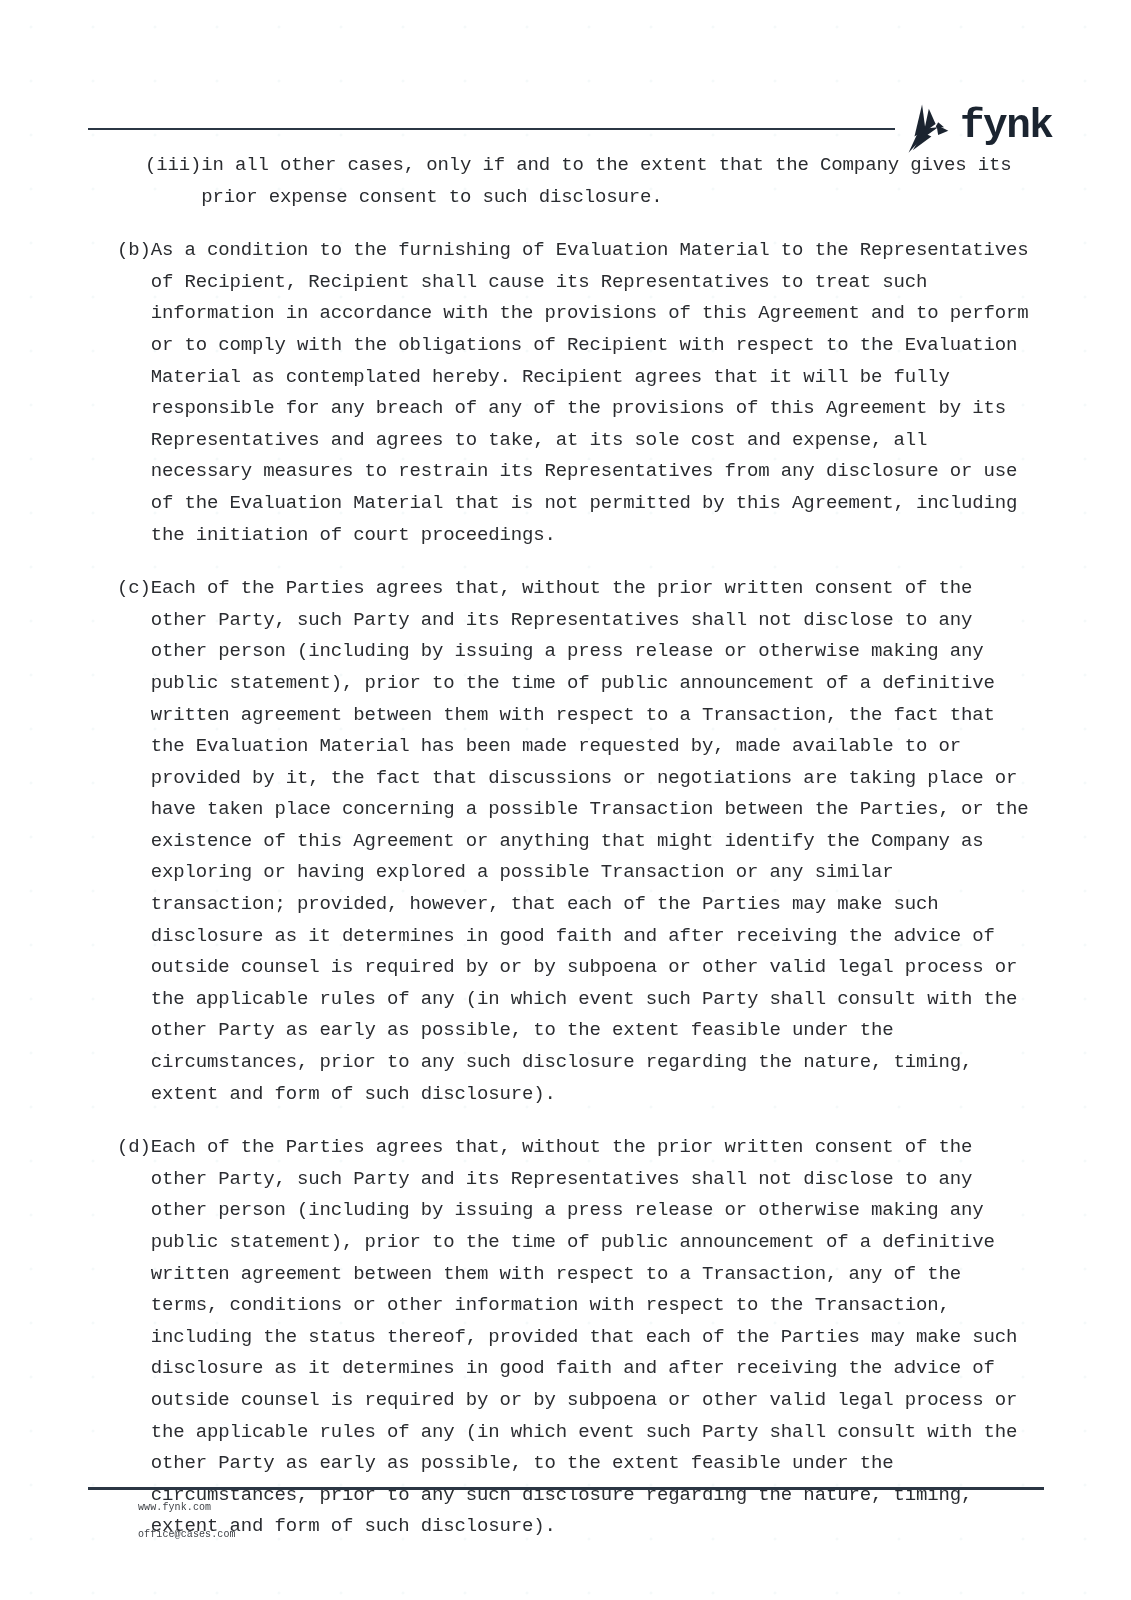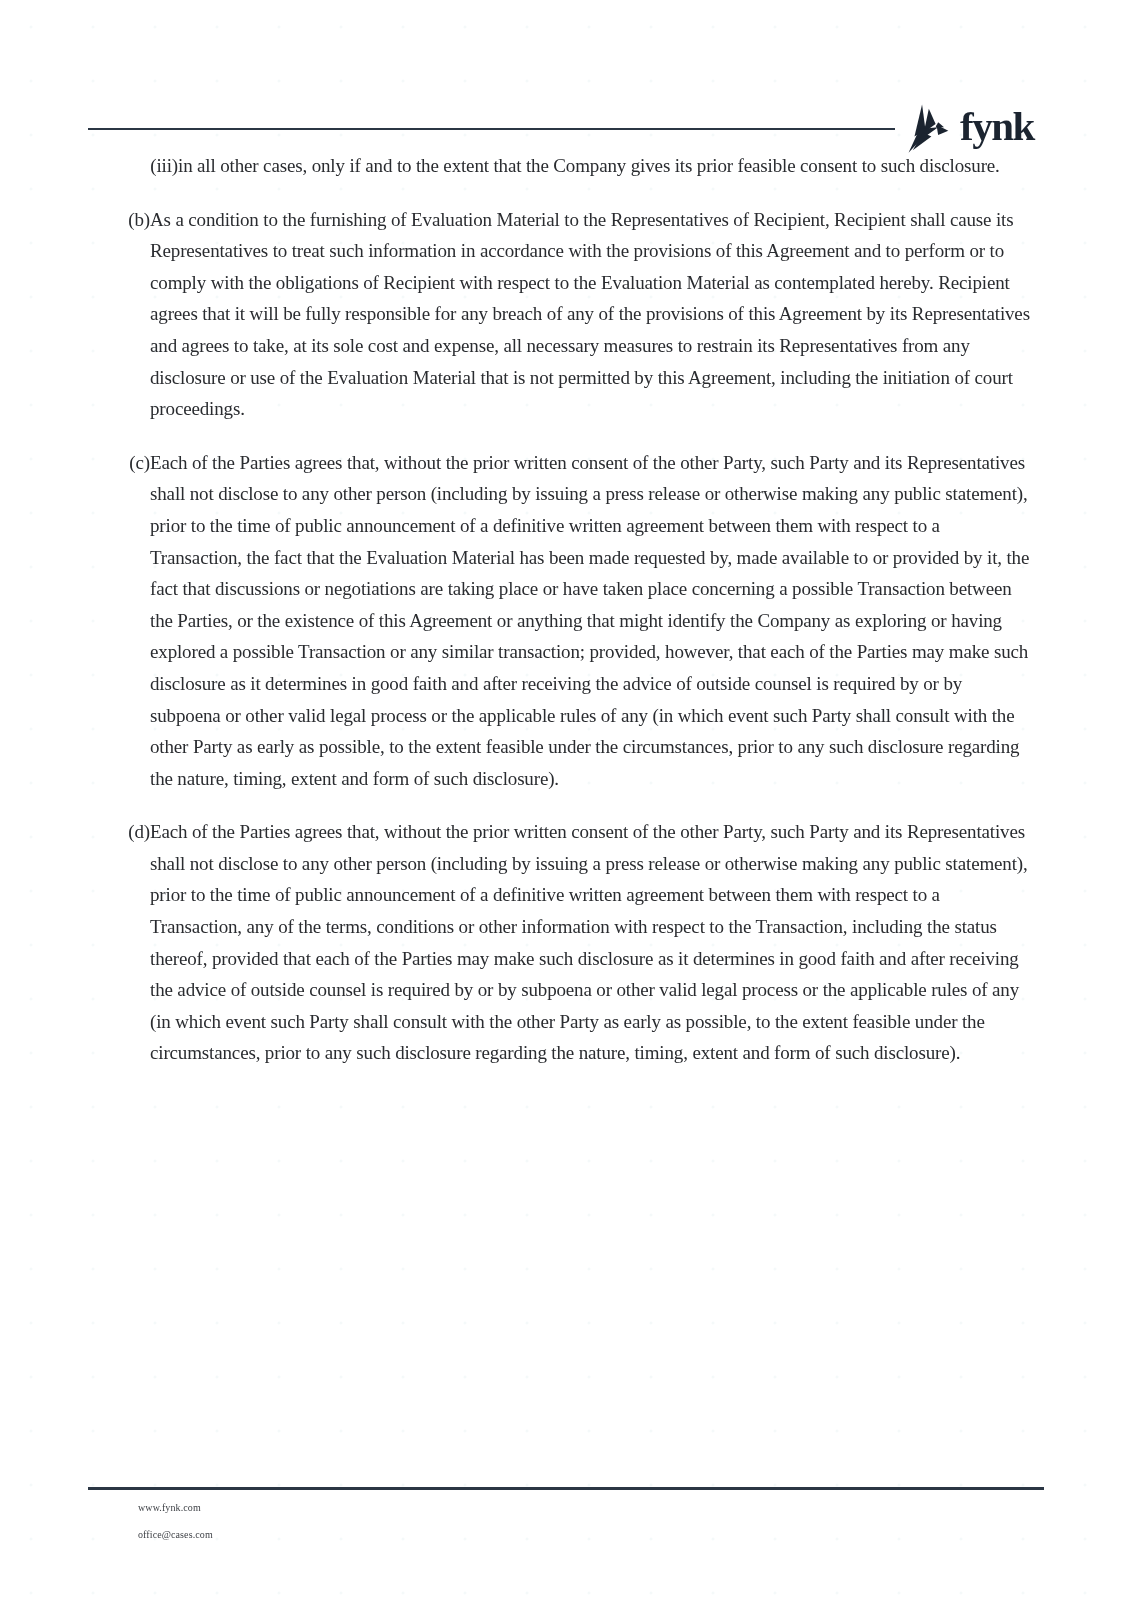--- a/index.html
+++ b/index.html
@@ -2,21 +2,21 @@
 <html><head>
 <meta charset="utf-8">
 <style>
   html,body{margin:0;padding:0;background:#ffffff;}
   .page{
     position:relative;
     width:1131px;height:1600px;
     background:#ffffff;
     background-image:radial-gradient(circle, rgba(170,205,210,0.12) 1.2px, transparent 1.8px);
     background-size:62px 54px;
-    font-family:Liberation Serif, serif;
+    font-family:Liberation Mono, monospace;
     color:#2a2c30;
     overflow:hidden;
   }
   .top-rule{
     position:absolute;left:88px;top:128px;width:807px;height:2px;
     background:#2b3644;
   }
   .logo{
     position:absolute;left:906px;top:98px;width:150px;height:62px;
     display:flex;align-items:center;gap:10px;
@@ -61,21 +61,21 @@
         <polygon points="38,21 45,27 35,27" fill="#1b2430"></polygon>
       </svg>
     </span>
     <span class="logo-text">fynk</span>
   </div>
 
   <div class="doc">
 
     <div class="clause sub">
       <span class="clabel">(iii)</span>
-      <div class="ctext">in all other cases, only if and to the extent that the Company gives its prior feasible consent to such disclosure.</div>
+      <div class="ctext">in all other cases, only if and to the extent that the Company gives its prior expense consent to such disclosure.</div>
     </div>
 
     <div class="clause">
       <span class="clabel">(b)</span>
       <div class="ctext">As a condition to the furnishing of Evaluation Material to the Representatives of Recipient, Recipient shall cause its Representatives to treat such information in accordance with the provisions of this Agreement and to perform or to comply with the obligations of Recipient with respect to the Evaluation Material as contemplated hereby. Recipient agrees that it will be fully responsible for any breach of any of the provisions of this Agreement by its Representatives and agrees to take, at its sole cost and expense, all necessary measures to restrain its Representatives from any disclosure or use of the Evaluation Material that is not permitted by this Agreement, including the initiation of court proceedings.</div>
     </div>
 
     <div class="clause">
       <span class="clabel">(c)</span>
       <div class="ctext">Each of the Parties agrees that, without the prior written consent of the other Party, such Party and its Representatives shall not disclose to any other person (including by issuing a press release or otherwise making any public statement), prior to the time of public announcement of a definitive written agreement between them with respect to a Transaction, the fact that the Evaluation Material has been made requested by, made available to or provided by it, the fact that discussions or negotiations are taking place or have taken place concerning a possible Transaction between the Parties, or the existence of this Agreement or anything that might identify the Company as exploring or having explored a possible Transaction or any similar transaction; provided, however, that each of the Parties may make such disclosure as it determines in good faith and after receiving the advice of outside counsel is required by or by subpoena or other valid legal process or the applicable rules of any (in which event such Party shall consult with the other Party as early as possible, to the extent feasible under the circumstances, prior to any such disclosure regarding the nature, timing, extent and form of such disclosure).</div>

